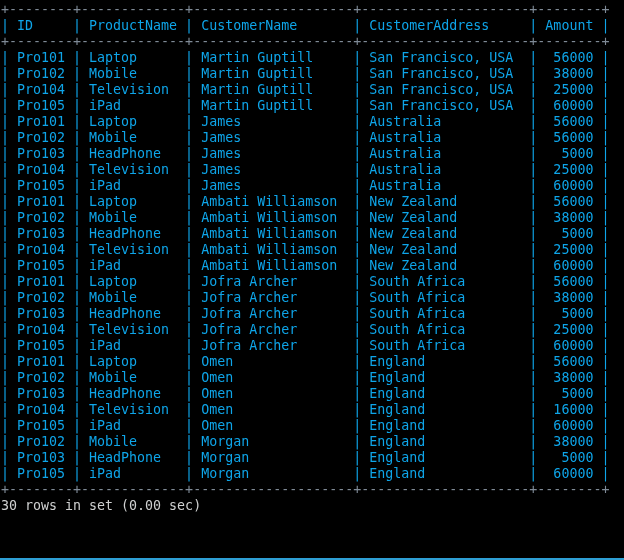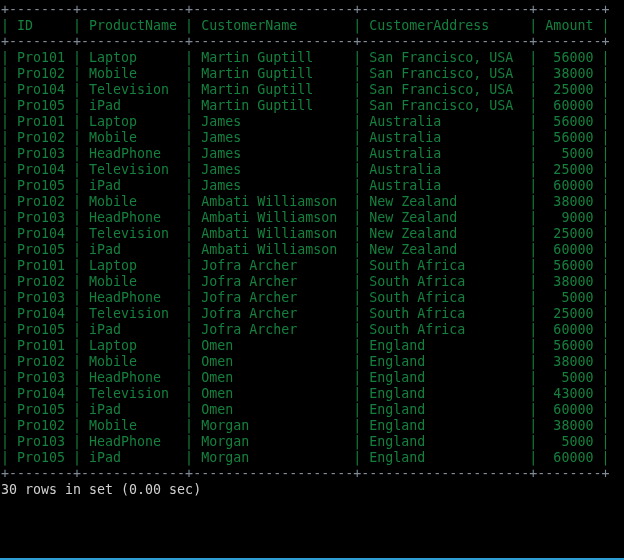--- a/index.html
+++ b/index.html
@@ -20,21 +20,21 @@
   .tline{
     height:16px;
     line-height:16px;
     font-size:13.3px;
     letter-spacing:0px;
     white-space:pre;
     color:#cfd0d0;
     padding-left:1px;
   }
   .rule{ color:#7f8a96; }
-  .cell{ color:#15803d; }
+  .cell{ color:#0ea5e9; }
   .footer{
     height:16px;line-height:16px;font-size:13.3px;white-space:pre;
     color:#cfd0d0;padding-left:1px;
   }
 </style>
 </head>
 <body>
 
 <div id="terminal">
   <div id="table-output">
@@ -43,33 +43,34 @@
       <div class="tline rule">+--------+-------------+--------------------+---------------------+--------+</div>
       <div class="tline cell">| Pro101 | Laptop      | Martin Guptill     | San Francisco, USA  |  56000 |</div>
       <div class="tline cell">| Pro102 | Mobile      | Martin Guptill     | San Francisco, USA  |  38000 |</div>
       <div class="tline cell">| Pro104 | Television  | Martin Guptill     | San Francisco, USA  |  25000 |</div>
       <div class="tline cell">| Pro105 | iPad        | Martin Guptill     | San Francisco, USA  |  60000 |</div>
       <div class="tline cell">| Pro101 | Laptop      | James              | Australia           |  56000 |</div>
       <div class="tline cell">| Pro102 | Mobile      | James              | Australia           |  56000 |</div>
       <div class="tline cell">| Pro103 | HeadPhone   | James              | Australia           |   5000 |</div>
       <div class="tline cell">| Pro104 | Television  | James              | Australia           |  25000 |</div>
       <div class="tline cell">| Pro105 | iPad        | James              | Australia           |  60000 |</div>
+      <div class="tline cell">| Pro101 | Laptop      | Ambati Williamson  | New Zealand         |  56000 |</div>
       <div class="tline cell">| Pro102 | Mobile      | Ambati Williamson  | New Zealand         |  38000 |</div>
-      <div class="tline cell">| Pro103 | HeadPhone   | Ambati Williamson  | New Zealand         |   9000 |</div>
+      <div class="tline cell">| Pro103 | HeadPhone   | Ambati Williamson  | New Zealand         |   5000 |</div>
       <div class="tline cell">| Pro104 | Television  | Ambati Williamson  | New Zealand         |  25000 |</div>
       <div class="tline cell">| Pro105 | iPad        | Ambati Williamson  | New Zealand         |  60000 |</div>
       <div class="tline cell">| Pro101 | Laptop      | Jofra Archer       | South Africa        |  56000 |</div>
       <div class="tline cell">| Pro102 | Mobile      | Jofra Archer       | South Africa        |  38000 |</div>
       <div class="tline cell">| Pro103 | HeadPhone   | Jofra Archer       | South Africa        |   5000 |</div>
       <div class="tline cell">| Pro104 | Television  | Jofra Archer       | South Africa        |  25000 |</div>
       <div class="tline cell">| Pro105 | iPad        | Jofra Archer       | South Africa        |  60000 |</div>
       <div class="tline cell">| Pro101 | Laptop      | Omen               | England             |  56000 |</div>
       <div class="tline cell">| Pro102 | Mobile      | Omen               | England             |  38000 |</div>
       <div class="tline cell">| Pro103 | HeadPhone   | Omen               | England             |   5000 |</div>
-      <div class="tline cell">| Pro104 | Television  | Omen               | England             |  43000 |</div>
+      <div class="tline cell">| Pro104 | Television  | Omen               | England             |  16000 |</div>
       <div class="tline cell">| Pro105 | iPad        | Omen               | England             |  60000 |</div>
       <div class="tline cell">| Pro102 | Mobile      | Morgan             | England             |  38000 |</div>
       <div class="tline cell">| Pro103 | HeadPhone   | Morgan             | England             |   5000 |</div>
       <div class="tline cell">| Pro105 | iPad        | Morgan             | England             |  60000 |</div>
       <div class="tline rule">+--------+-------------+--------------------+---------------------+--------+</div>
     </div>
   <div class="footer">30 rows in set (0.00 sec)</div>
 </div>
 
 </body></html>

